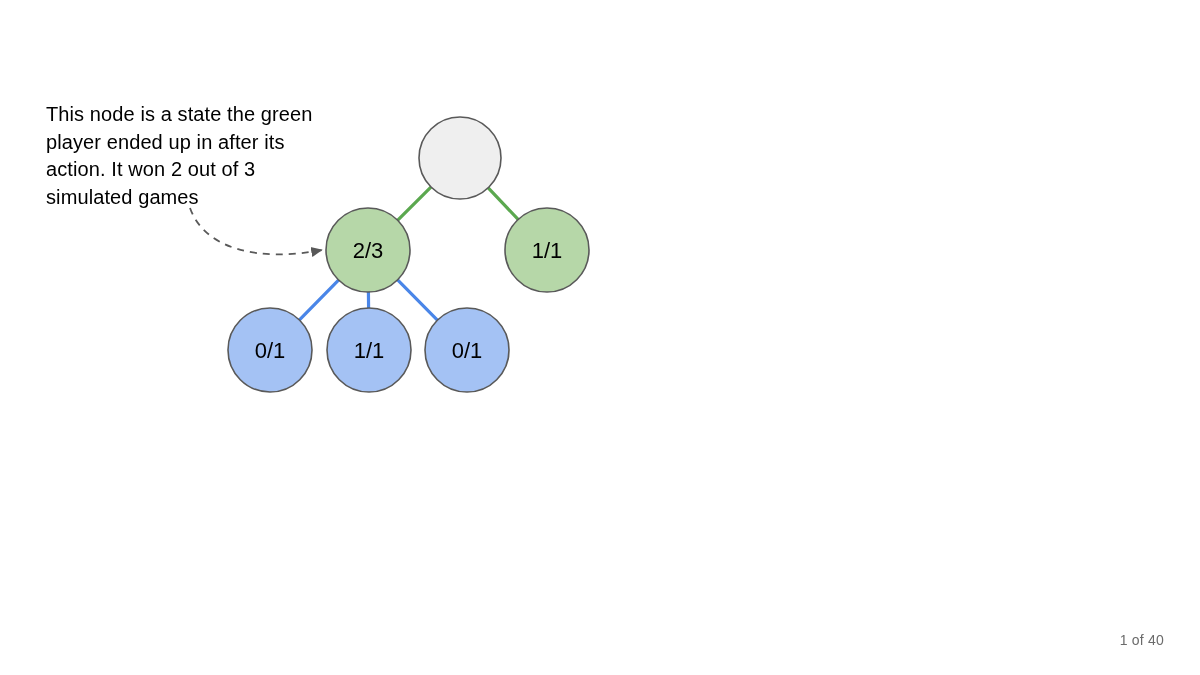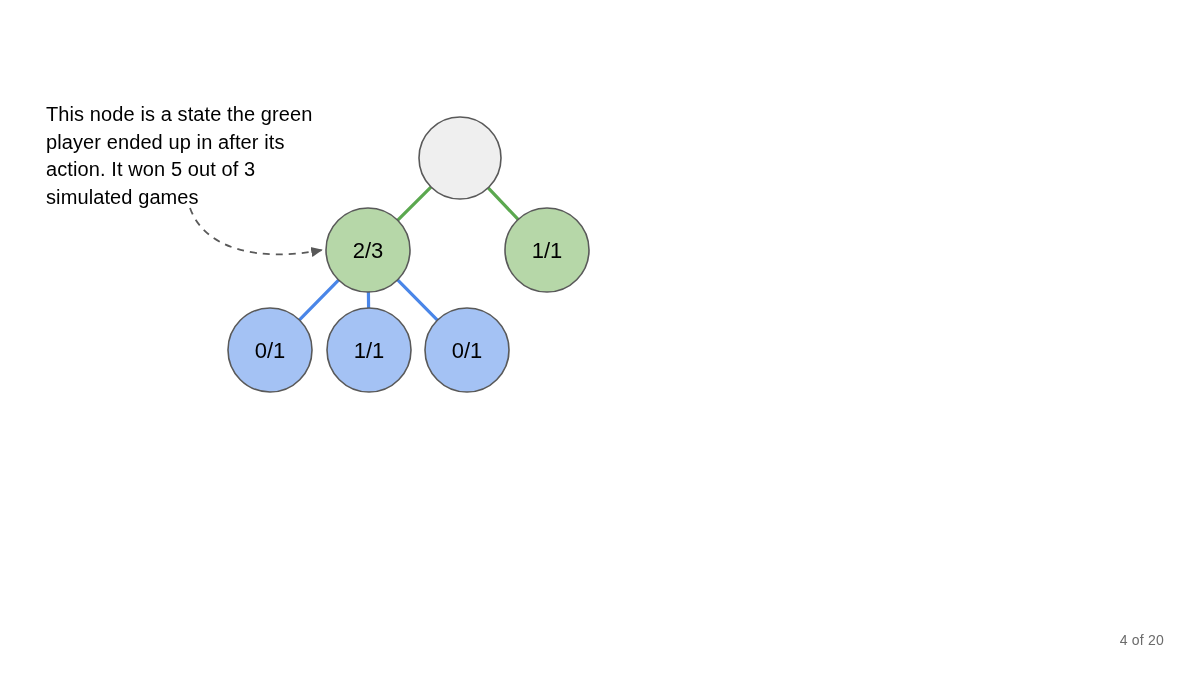--- a/index.html
+++ b/index.html
@@ -91,17 +91,17 @@
         </g>
         <g>
           <circle cx="467" cy="350" r="42" fill="#a4c2f4" stroke="#595959" stroke-width="1.6"></circle>
           <text x="467" y="350" text-anchor="middle" dominant-baseline="central" class="node-label">0/1</text>
         </g>
       </g>
 
     <path id="annotation-arrow" fill="none" stroke="#595959" stroke-width="1.8" stroke-dasharray="7 6" marker-end="url(#arrowhead)" d="M 190 208 C 205 250 260 262 322 250"></path>
   </svg>
 
-  <div id="annotation-text">This node is a state the green player ended up in after its action. It won 5 out of 3 simulated games</div>
+  <div id="annotation-text">This node is a state the green player ended up in after its action. It won 2 out of 3 simulated games</div>
 
-  <div id="page-indicator">4 of 20</div>
+  <div id="page-indicator">1 of 40</div>
 
 </div>
 
 </body></html>

